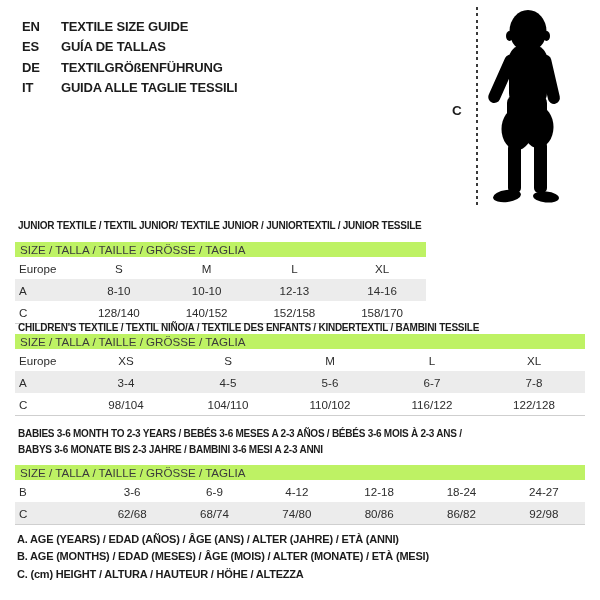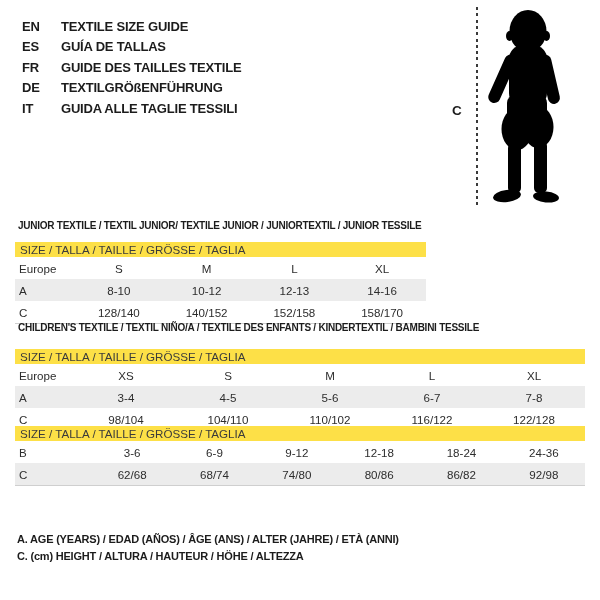--- a/index.html
+++ b/index.html
@@ -15,28 +15,28 @@
   .measure-line{position:absolute;left:476px;top:7px;width:2px;height:201px;
     background:repeating-linear-gradient(to bottom,#3a3a3a 0 3px,transparent 3px 6.3px);}
   .height-label{position:absolute;left:452px;top:103px;font-size:13.5px;font-weight:700;}
   .baby-svg{position:absolute;left:483px;top:9px;}
   
   .sec{position:absolute;left:15px;}
   .sec-title{margin:0;font-size:10px;line-height:13px;font-weight:700;letter-spacing:-0.25px;padding-left:3px;}
   #sec-junior{top:219px;width:411px;}
   #sec-junior .sec-title{margin-bottom:10px;}
   #sec-children{top:321px;width:570px;}
-  #sec-children .sec-title{margin-bottom:15px;}
+  #sec-children .sec-title{}
   #sec-babies{top:426px;width:570px;}
   #sec-babies .sec-title{line-height:16px;margin-bottom:7px;}
   
   table.size-table{width:100%;border-collapse:collapse;table-layout:fixed;
     font-size:11.6px;color:#2d2d2d;border-bottom:1px solid #cfcfcf;}
   .size-table th,.size-table td{font-weight:400;padding:0;height:22px;vertical-align:middle;white-space:nowrap;}
-  .size-table .band{background:#fde047;color:#3b3b3b;text-align:left;padding-left:5px;height:15px;}
+  .size-table .band{background:#bef264;color:#3b3b3b;text-align:left;padding-left:5px;height:15px;}
   .size-table .lbl{text-align:left;padding-left:4px;}
   .size-table .val{text-align:center;}
   .size-table tr.shade{background:#ececec;}
   .t1 .c-lbl{width:60px;}
   .t2 .c-lbl{width:60px;}
   .t3 .c-lbl{width:76px;}
   
   .notes{position:absolute;left:17px;top:531px;}
   .note{font-size:11px;font-weight:700;line-height:17.3px;letter-spacing:-0.2px;}
 </style>
@@ -44,24 +44,20 @@
 <body>
 
 <div class="lang">
   <div class="lang-row">
     <span class="lang-code">EN</span>
     <span class="lang-title">TEXTILE SIZE GUIDE</span>
   </div>
   <div class="lang-row">
     <span class="lang-code">ES</span>
     <span class="lang-title">GUÍA DE TALLAS</span>
-  </div>
-  <div class="lang-row">
-    <span class="lang-code">FR</span>
-    <span class="lang-title">GUIDE DES TAILLES TEXTILE</span>
   </div>
   <div class="lang-row">
     <span class="lang-code">DE</span>
     <span class="lang-title">TEXTILGRÖßENFÜHRUNG</span>
   </div>
   <div class="lang-row">
     <span class="lang-code">IT</span>
     <span class="lang-title">GUIDA ALLE TAGLIE TESSILI</span>
   </div>
 </div>
@@ -105,21 +101,21 @@
         <th class="val">S</th>
         <th class="val">M</th>
         <th class="val">L</th>
         <th class="val">XL</th>
       </tr>
     </thead>
     <tbody>
       <tr class="shade">
         <td class="lbl">A</td>
         <td class="val">8-10</td>
-        <td class="val">10-12</td>
+        <td class="val">10-10</td>
         <td class="val">12-13</td>
         <td class="val">14-16</td>
       </tr>
       <tr>
         <td class="lbl">C</td>
         <td class="val">128/140</td>
         <td class="val">140/152</td>
         <td class="val">152/158</td>
         <td class="val">158/170</td>
       </tr>
@@ -166,54 +162,57 @@
         <td class="val">104/110</td>
         <td class="val">110/102</td>
         <td class="val">116/122</td>
         <td class="val">122/128</td>
       </tr>
     </tbody>
   </table>
 </section>
 
 <section class="sec" id="sec-babies">
+  <h2 class="sec-title"><span>BABIES 3-6 MONTH TO 2-3 YEARS / BEBÉS 3-6 MESES A 2-3 AÑOS / BÉBÉS 3-6 MOIS À 2-3 ANS /</span><br>
+    <span>BABYS 3-6 MONATE BIS 2-3 JAHRE / BAMBINI 3-6 MESI A 2-3 ANNI</span></h2>
   <table class="size-table t3">
     <colgroup>
         <col class="c-lbl">
         <col>
         <col>
         <col>
         <col>
         <col>
         <col>
       </colgroup>
     <thead>
       <tr>
         <th class="band" colspan="7">SIZE / TALLA / TAILLE / GRÖSSE / TAGLIA</th>
       </tr>
     </thead>
     <tbody>
       <tr>
         <td class="lbl">B</td>
         <td class="val">3-6</td>
         <td class="val">6-9</td>
-        <td class="val">9-12</td>
+        <td class="val">4-12</td>
         <td class="val">12-18</td>
         <td class="val">18-24</td>
-        <td class="val">24-36</td>
+        <td class="val">24-27</td>
       </tr>
       <tr class="shade">
         <td class="lbl">C</td>
         <td class="val">62/68</td>
         <td class="val">68/74</td>
         <td class="val">74/80</td>
         <td class="val">80/86</td>
         <td class="val">86/82</td>
         <td class="val">92/98</td>
       </tr>
     </tbody>
   </table>
 </section>
 
 <div class="notes">
   <div class="note">A. AGE (YEARS) / EDAD (AÑOS) / ÂGE (ANS) / ALTER (JAHRE) / ETÀ (ANNI)</div>
+  <div class="note">B. AGE (MONTHS) / EDAD (MESES) / ÂGE (MOIS) / ALTER (MONATE) / ETÀ (MESI)</div>
   <div class="note">C. (cm) HEIGHT / ALTURA / HAUTEUR / HÖHE / ALTEZZA</div>
 </div>
 
 </body></html>

